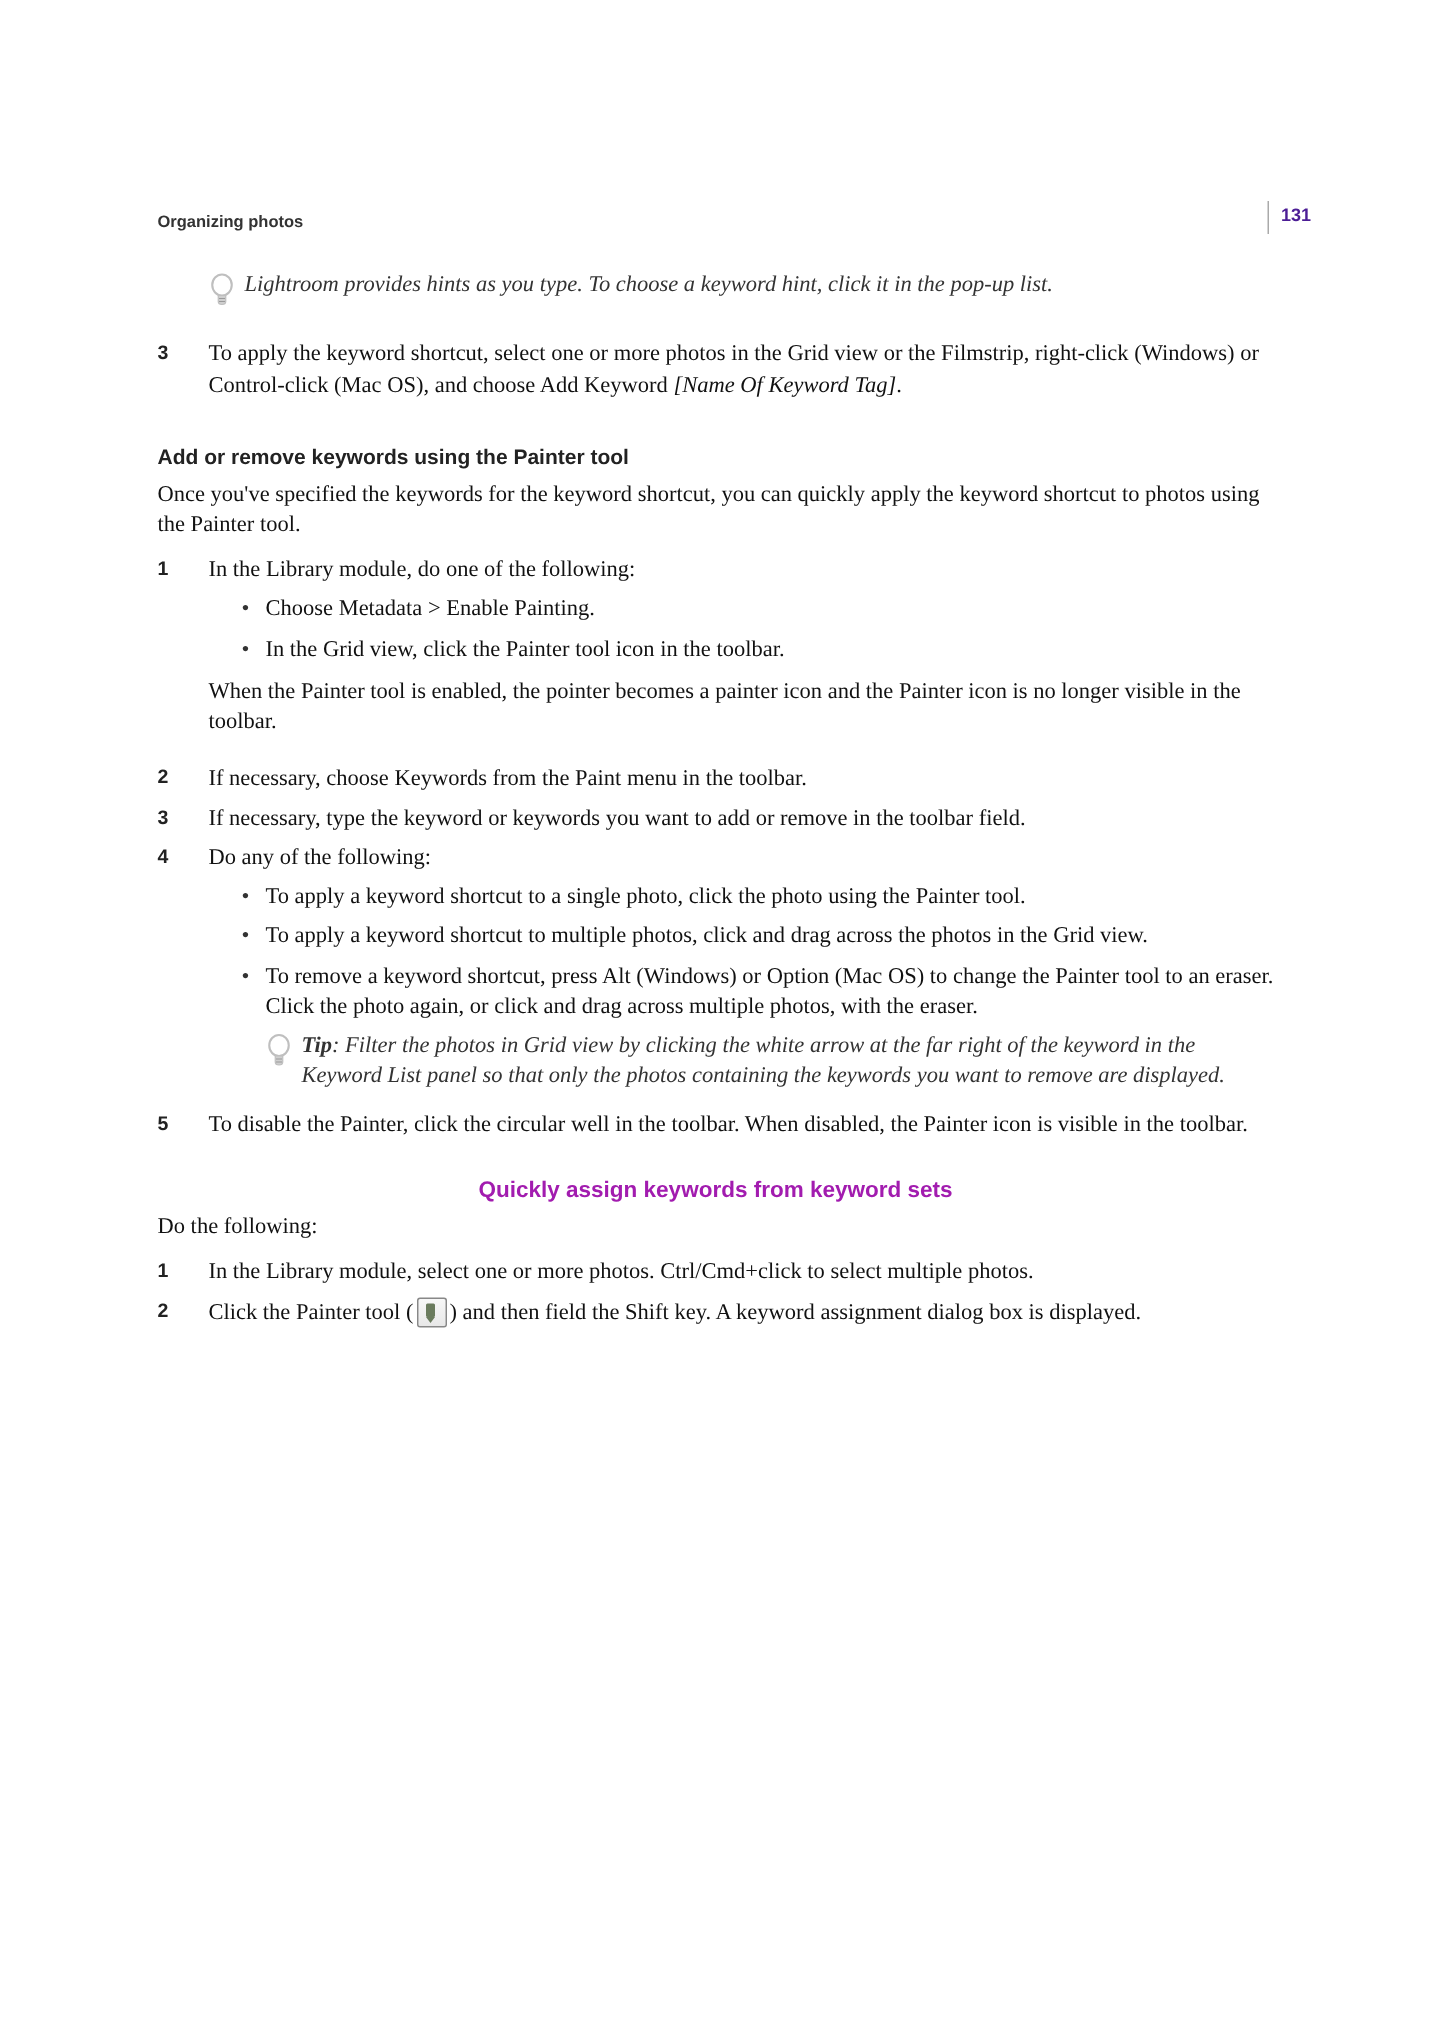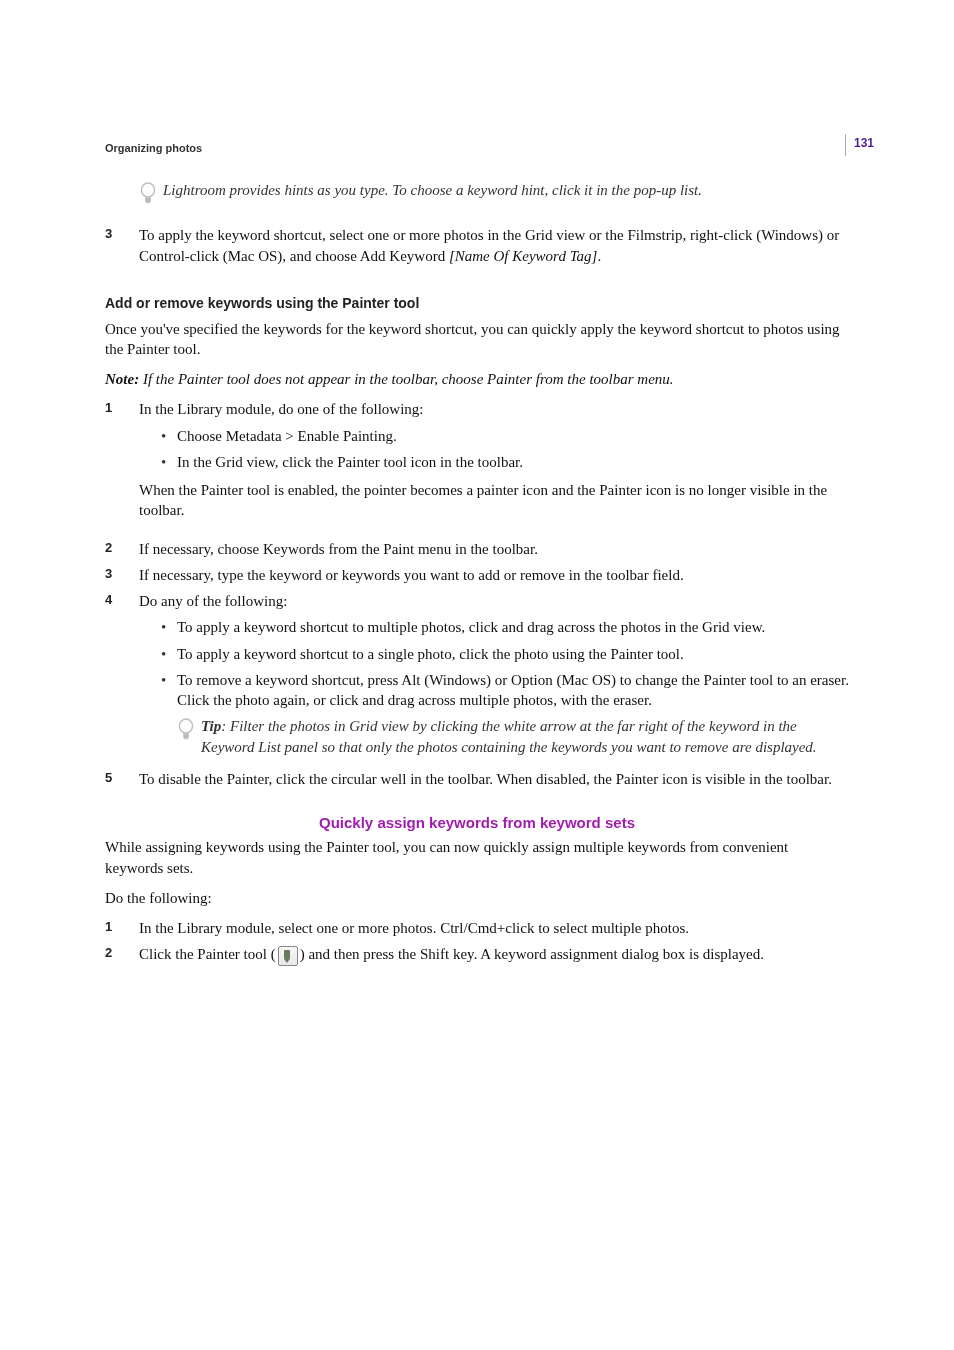--- a/index.html
+++ b/index.html
@@ -178,23 +178,20 @@
 
     <div class="ol-step">
       <div class="num">3</div>
       <div class="step-body">
         <span>To apply the keyword shortcut, select one or more photos in the Grid view or the Filmstrip, right-click (Windows) or Control-click (Mac OS), and choose Add Keyword </span><span class="italic">[Name Of Keyword Tag]</span><span>.</span>
       </div>
     </div>
 
     <h2 class="section">Add or remove keywords using the Painter tool</h2>
     <p class="body-p">Once you've specified the keywords for the keyword shortcut, you can quickly apply the keyword shortcut to photos using the Painter tool.</p>
-    <p class="note">
-      <span class="note-label">Note: </span><span>If the Painter tool does not appear in the toolbar, choose Painter from the toolbar menu.</span>
-    </p>
 
     <div class="ol-step">
       <div class="num">1</div>
       <div class="step-body">
         <div>In the Library module, do one of the following:</div>
         <ul class="bullets">
           <li>Choose Metadata &gt; Enable Painting.</li>
           <li>In the Grid view, click the Painter tool icon in the toolbar.</li>
         </ul>
         <div class="step-sub">When the Painter tool is enabled, the pointer becomes a painter icon and the Painter icon is no longer visible in the toolbar.</div>
@@ -209,22 +206,22 @@
     <div class="ol-step">
       <div class="num">3</div>
       <div class="step-body">If necessary, type the keyword or keywords you want to add or remove in the toolbar field.</div>
     </div>
 
     <div class="ol-step">
       <div class="num">4</div>
       <div class="step-body">
         <div>Do any of the following:</div>
         <ul class="bullets">
+          <li>To apply a keyword shortcut to a single photo, click the photo using the Painter tool.</li>
           <li>To apply a keyword shortcut to multiple photos, click and drag across the photos in the Grid view.</li>
-          <li>To apply a keyword shortcut to a single photo, click the photo using the Painter tool.</li>
           <li>
             <span>To remove a keyword shortcut, press Alt (Windows) or Option (Mac OS) to change the Painter tool to an eraser. Click the photo again, or click and drag across multiple photos, with the eraser.</span>
             <div class="tip-row-inner" style="margin-top:6px;">
               <span class="bulb-icon">
                 <svg width="18" height="24" viewBox="0 0 18 24">
                   <ellipse cx="9" cy="8" rx="6.5" ry="7" fill="none" stroke="#bfbfbf" stroke-width="1.4"></ellipse>
                   <path d="M6.5 15 L6.5 19 Q6.5 21 9 21 Q11.5 21 11.5 19 L11.5 15 Z" fill="#cfcfcf" stroke="#bfbfbf" stroke-width="0.8"></path>
                   <line x1="7" y1="17" x2="11" y2="17" stroke="#9a9a9a" stroke-width="0.8"></line>
                   <line x1="7" y1="19" x2="11" y2="19" stroke="#9a9a9a" stroke-width="0.8"></line>
                 </svg>
@@ -237,30 +234,29 @@
         </ul>
       </div>
     </div>
 
     <div class="ol-step">
       <div class="num">5</div>
       <div class="step-body">To disable the Painter, click the circular well in the toolbar. When disabled, the Painter icon is visible in the toolbar.</div>
     </div>
 
     <h3 class="subsection">Quickly assign keywords from keyword sets</h3>
-    <p class="body-p">While assigning keywords using the Painter tool, you can now quickly assign multiple keywords from convenient keywords sets.</p>
     <p class="body-p">Do the following:</p>
 
     <div class="ol-step">
       <div class="num">1</div>
       <div class="step-body">In the Library module, select one or more photos. Ctrl/Cmd+click to select multiple photos.</div>
     </div>
 
     <div class="ol-step">
       <div class="num">2</div>
       <div class="step-body">
-        <span>Click the Painter tool (</span><span class="inline-icon"></span><span>) and then press the Shift key. A keyword assignment dialog box is displayed.</span>
+        <span>Click the Painter tool (</span><span class="inline-icon"></span><span>) and then field the Shift key. A keyword assignment dialog box is displayed.</span>
       </div>
     </div>
 
   </div>
 
 </div>
 
 </body></html>

